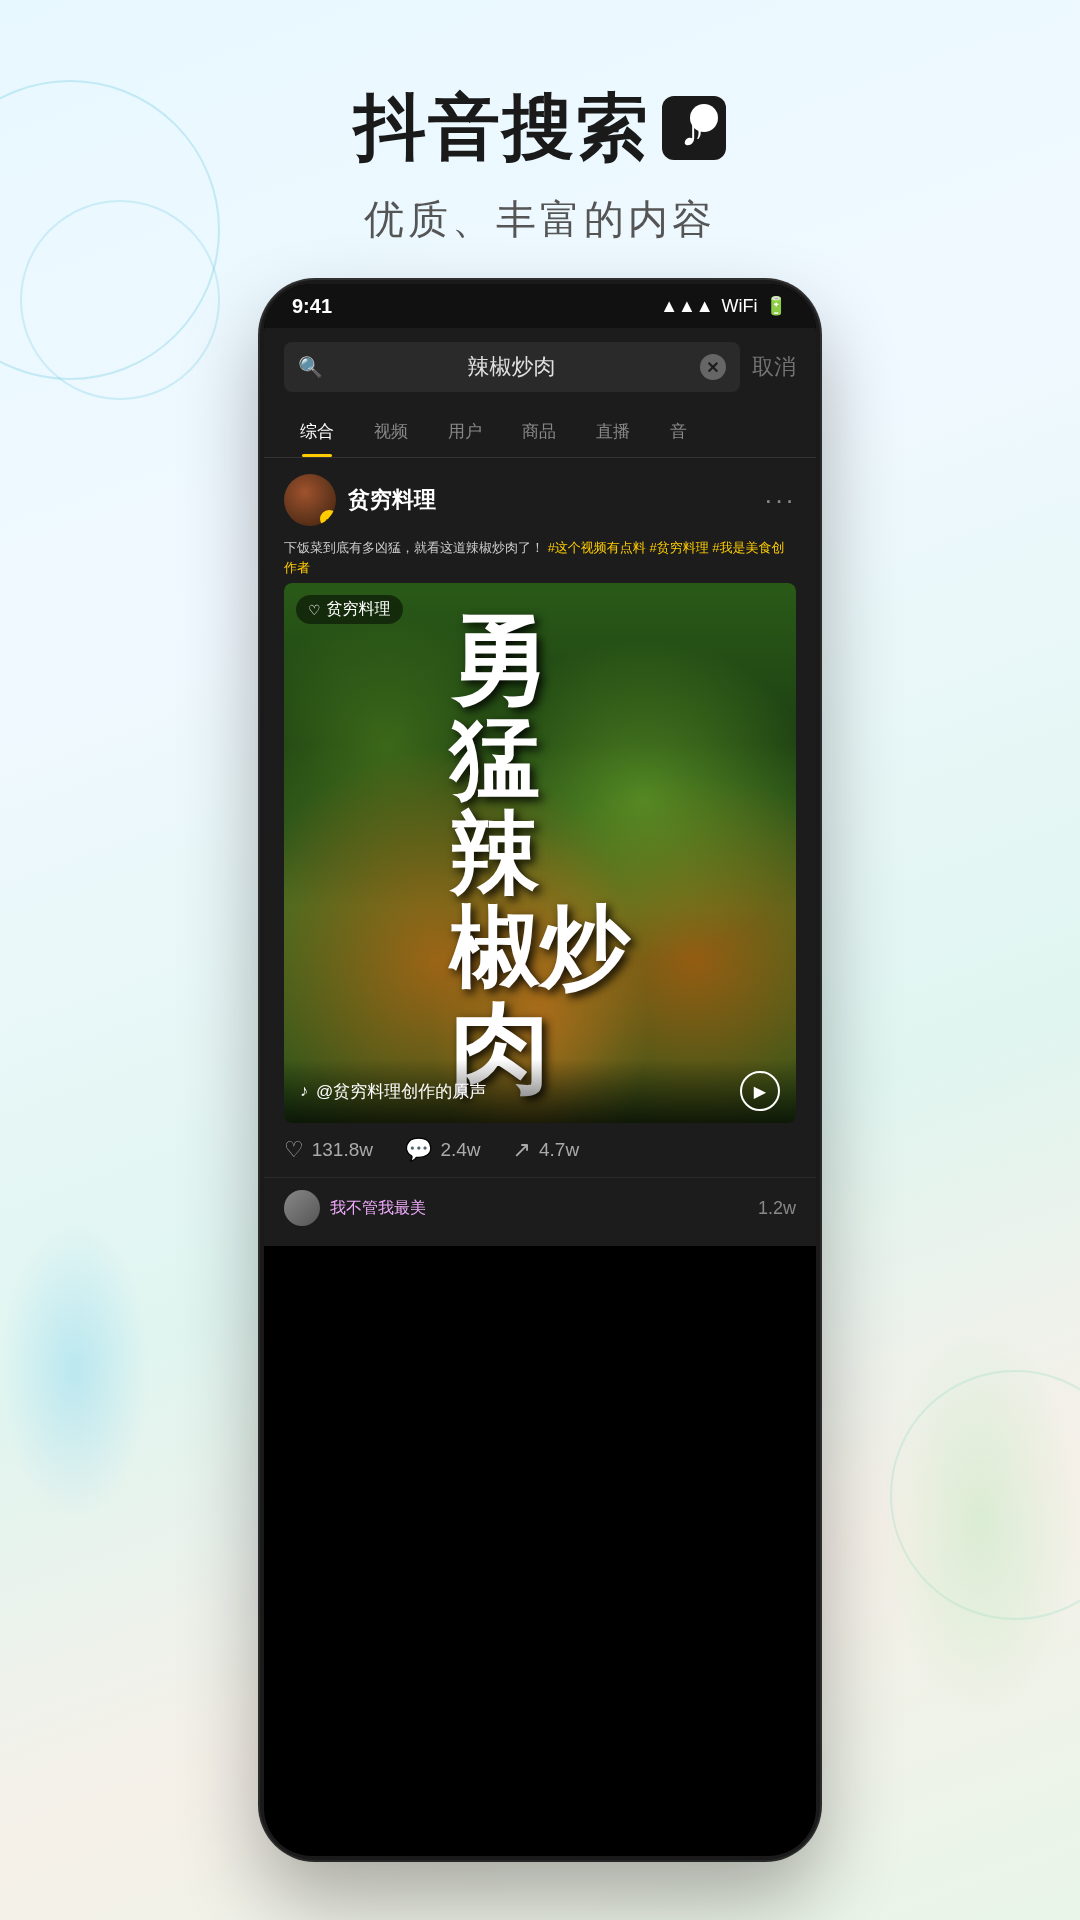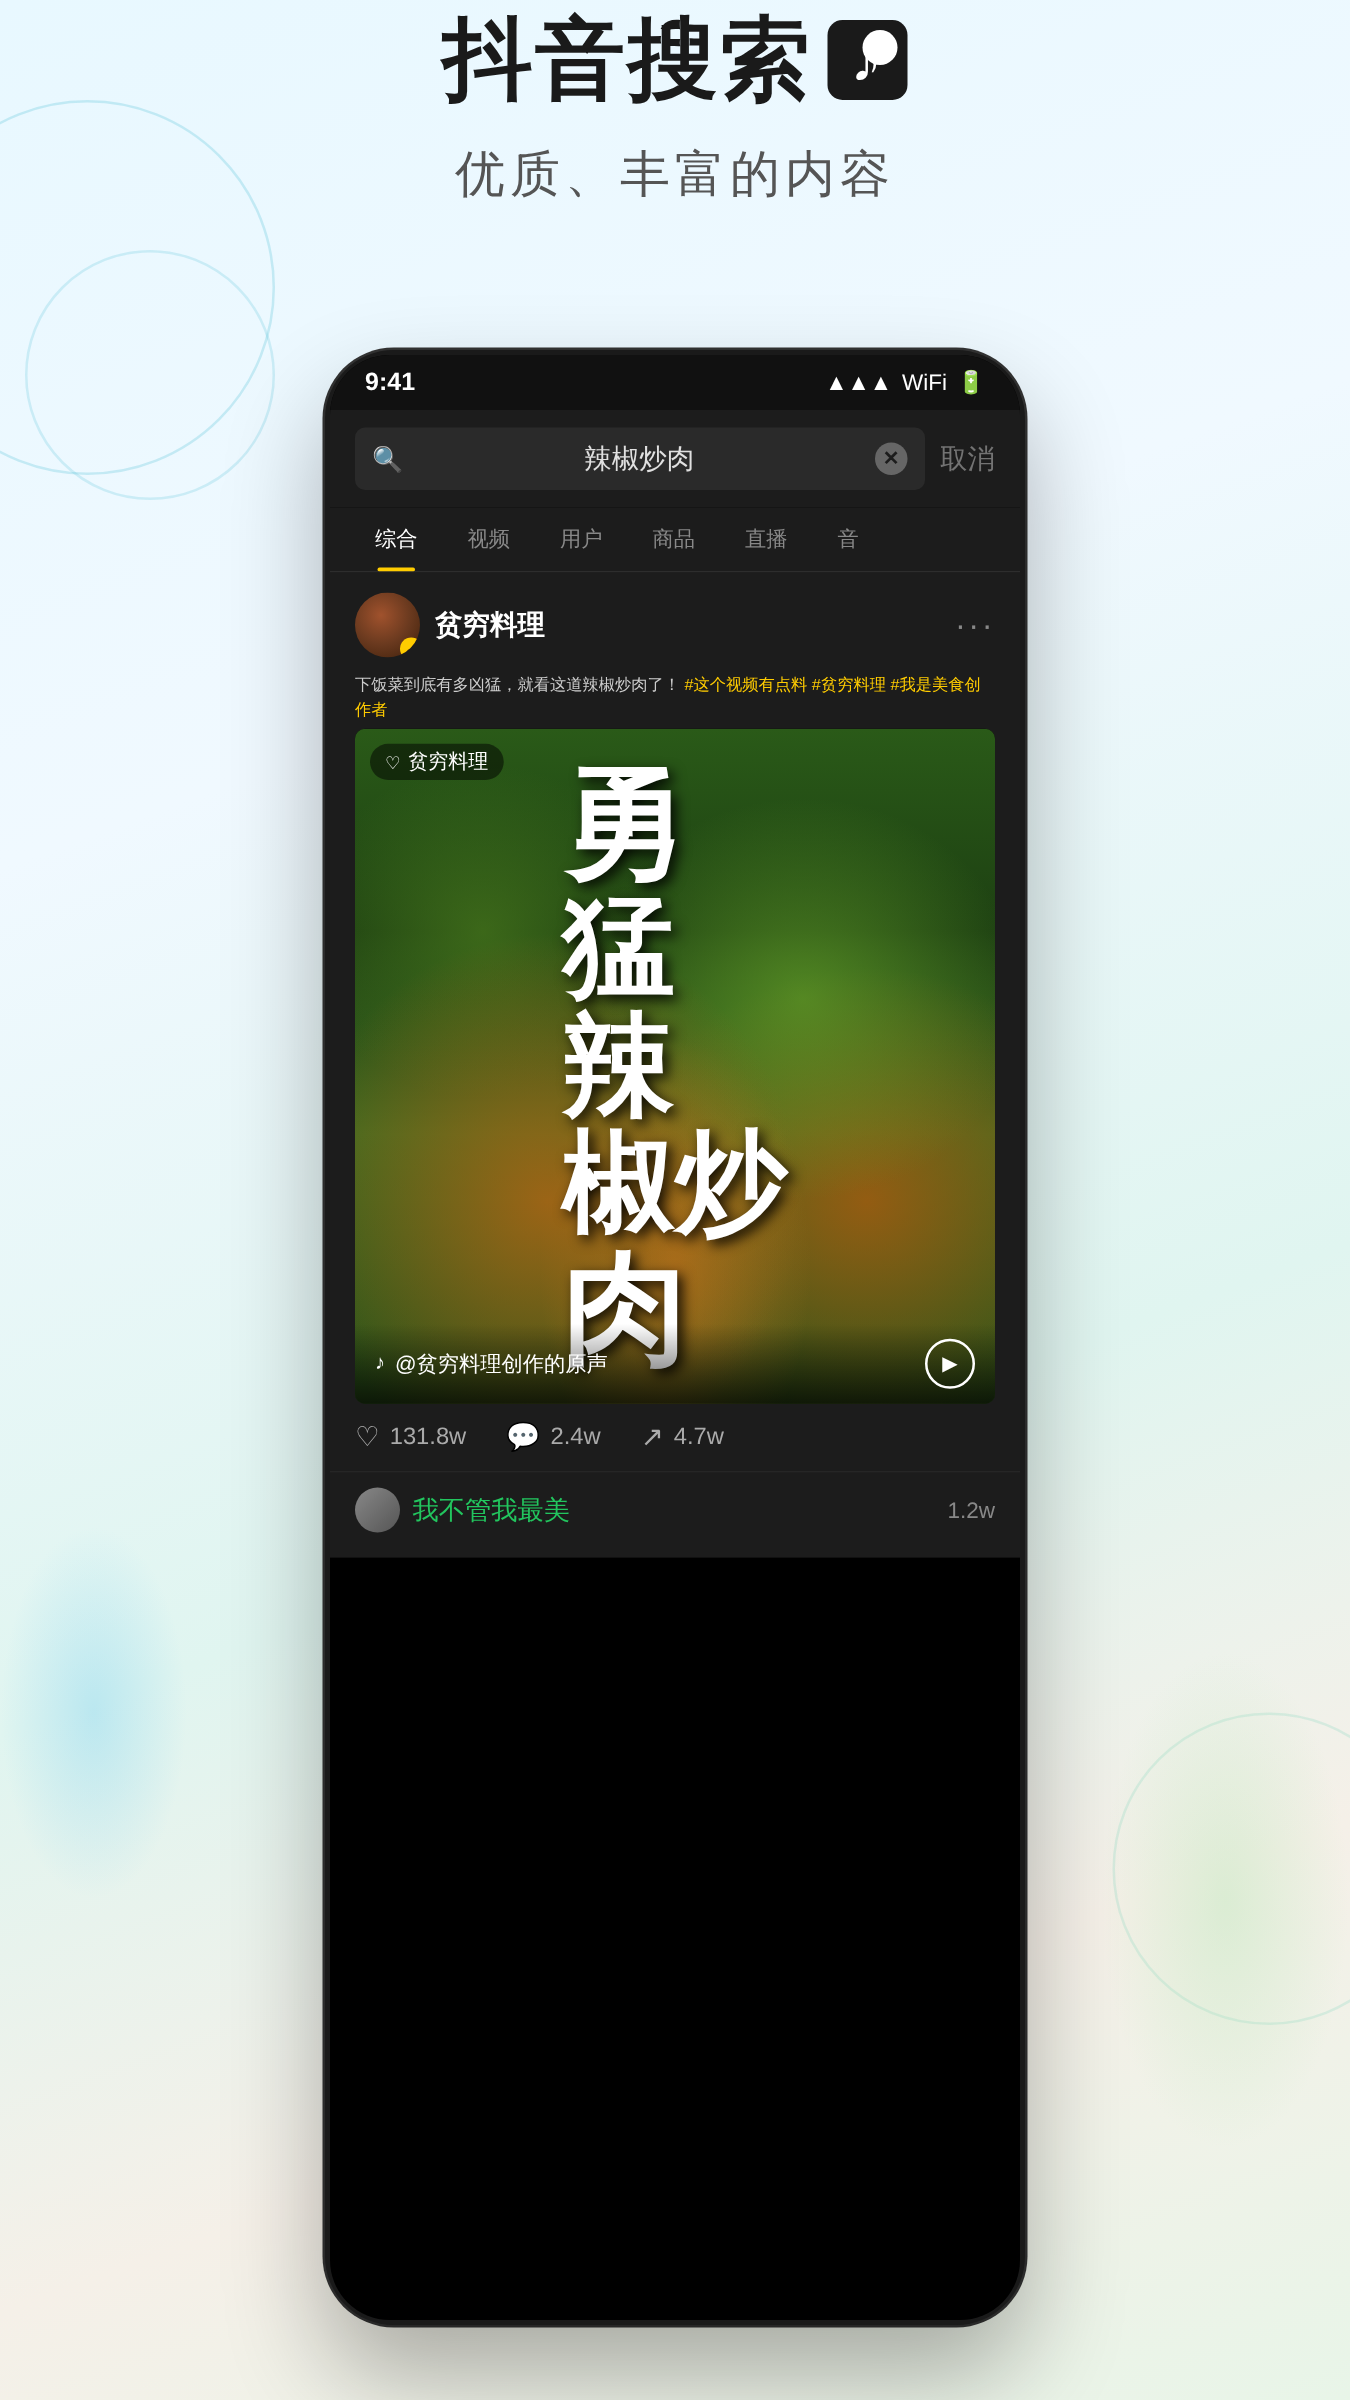--- a/index.html
+++ b/index.html
@@ -55,20 +55,21 @@
       width: 150px;
       height: 300px;
       background: radial-gradient(ellipse, rgba(100, 200, 240, 0.3) 0%, transparent 70%);
       left: 0;
       bottom: 400px;
     }
 
     
     .header-section {
       text-align: center;
+      padding-top: 80px;
       padding-bottom: 40px;
       position: relative;
       z-index: 2;
       font-family: Liberation Serif, serif;
     }
 
     .app-title {
       font-size: 72px;
       font-weight: 900;
       color: #1a1a1a;
@@ -601,21 +602,21 @@
           <div class="engage-item">
             <span class="engage-icon">↗</span>
             <span>4.7w</span>
           </div>
         </div>
 
         <div class="comment-preview">
           <div class="comment-row">
             <div class="comment-avatar"></div>
             <div style="flex:1;">
-              <div style="color:#22c55e; font-size:21px;">我不管我最美</div>
+              <div style="color:#f0abfc; font-size:16px;">我不管我最美</div>
             </div>
             <span class="comment-count">1.2w</span>
           </div>
         </div>
 
       </div>
     </div>
   </div>
 </div>
 

